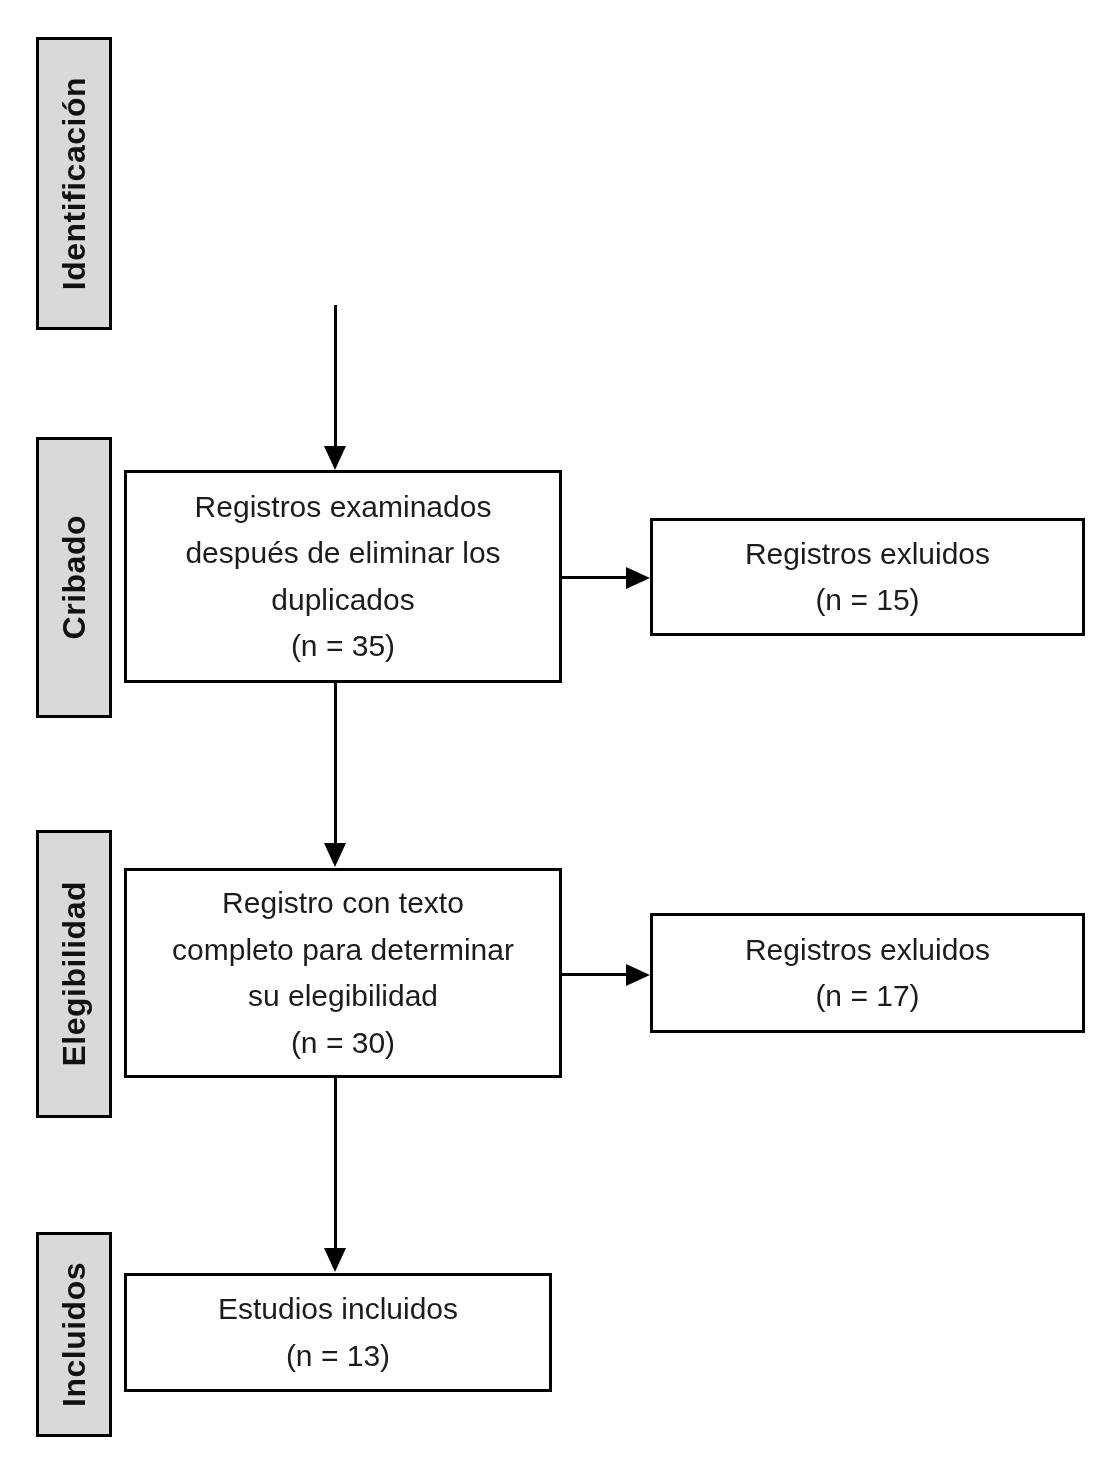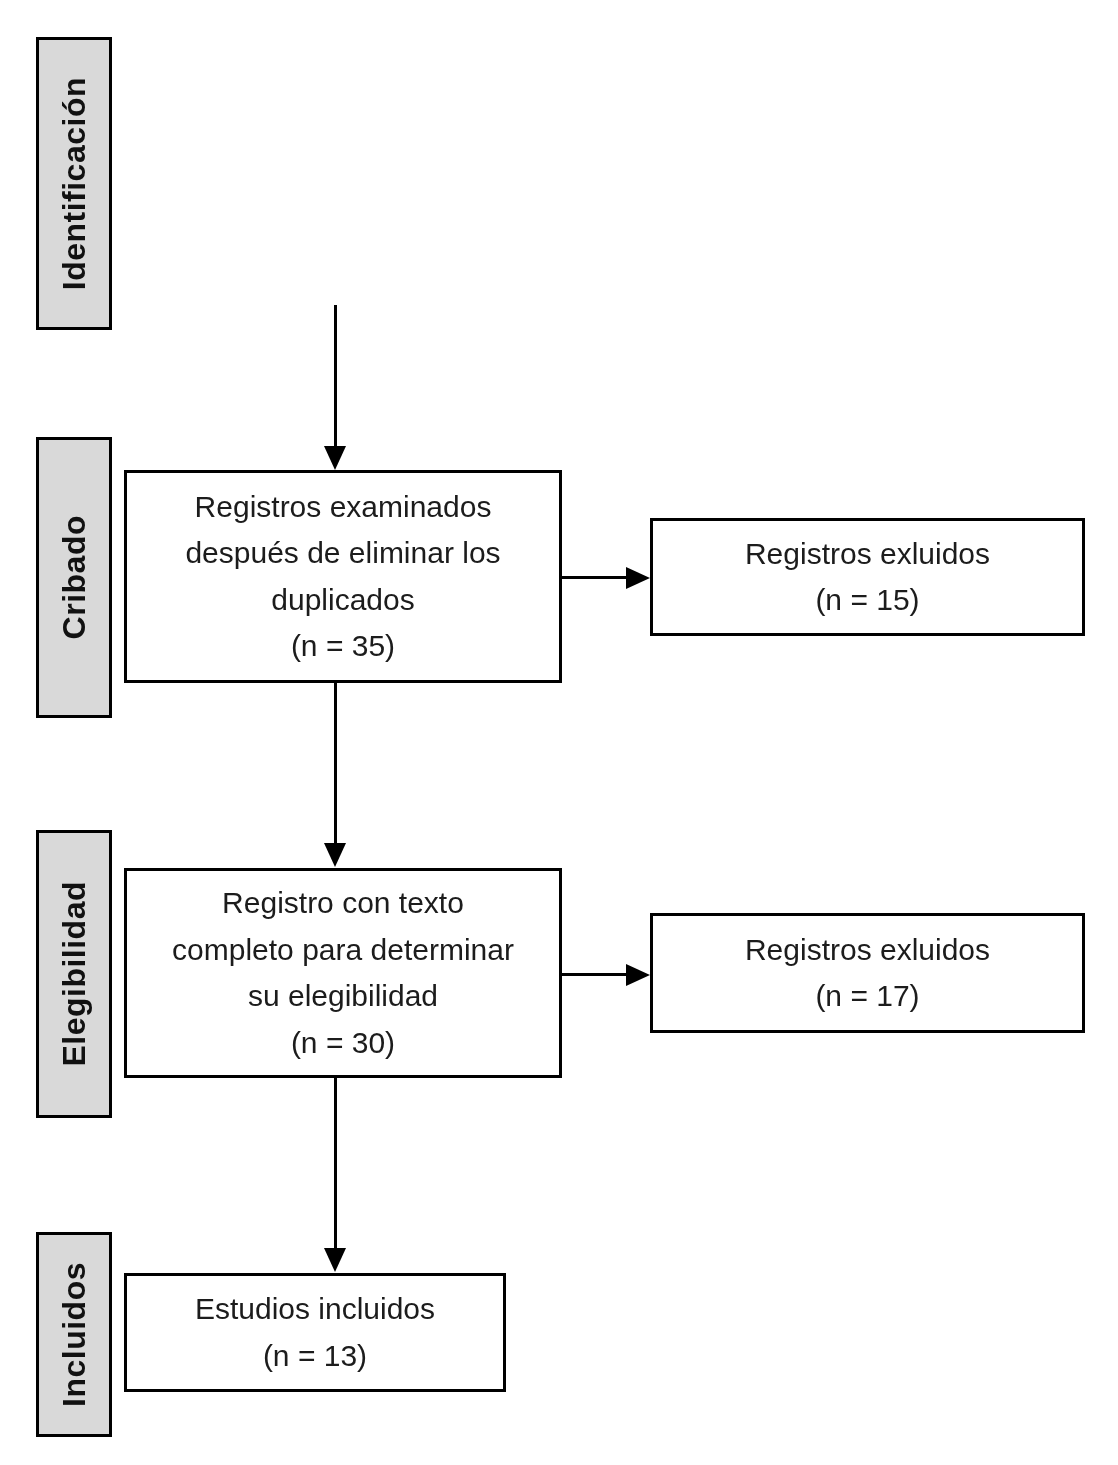--- a/index.html
+++ b/index.html
@@ -106,21 +106,21 @@
 (n = 35)</span>
   </div>
 
   <div class="flow-box" style="left:124px; top:868px; width:438px; height:210px;justify-content:center;">
     <span>Registro con texto
 completo para determinar
 su elegibilidad
 (n = 30)</span>
   </div>
 
-  <div class="flow-box" style="left:124px; top:1273px; width:382px; height:119px;">
+  <div class="flow-box" style="left:124px; top:1273px; width:428px; height:119px;">
     <span>Estudios incluidos
 (n = 13)</span>
   </div>
 
   <div class="flow-box" style="left:650px; top:518px; width:435px; height:118px;">
     <span>Registros exluidos
 (n = 15)</span>
   </div>
 
   <div class="flow-box" style="left:650px; top:913px; width:435px; height:120px;">

